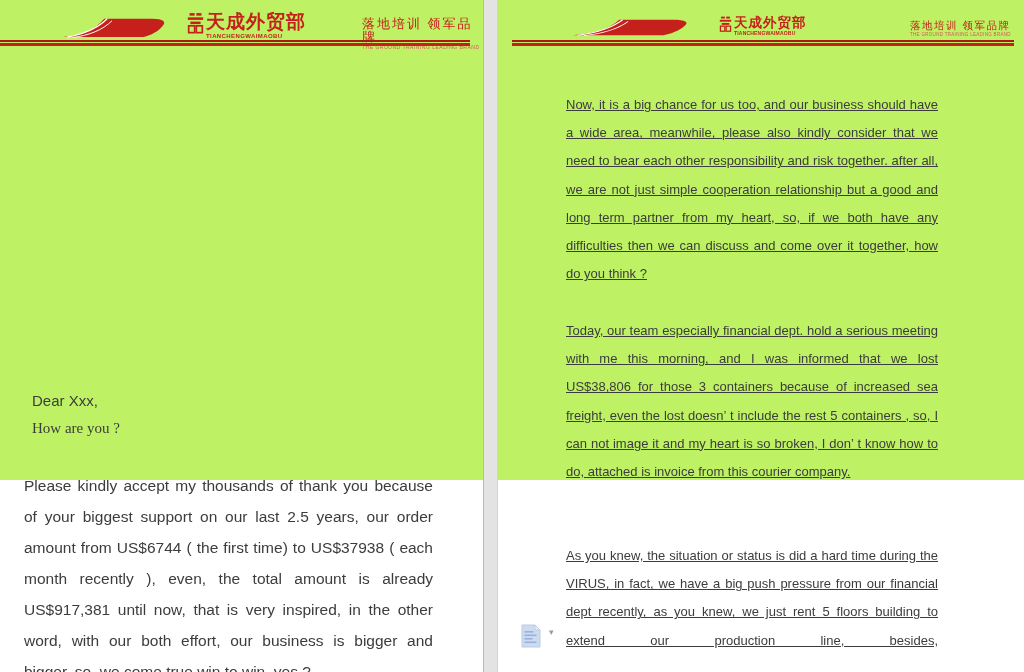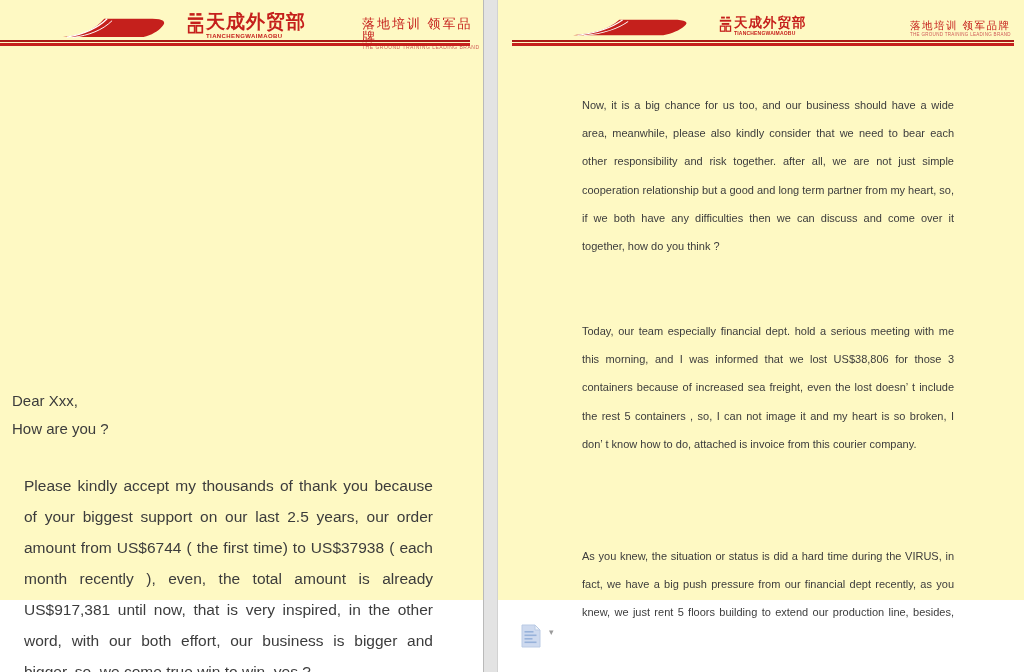--- a/index.html
+++ b/index.html
@@ -1,21 +1,21 @@
 <!DOCTYPE html>
 <html><head>
 <meta charset="utf-8">
 <style>
   * { margin:0; padding:0; box-sizing:border-box; }
   html,body { width:1024px; height:672px; overflow:hidden; background:#ffffff;
               font-family:"Liberation Sans", sans-serif; }
   .canvas { position:relative; width:1024px; height:672px; background:#ffffff; }
 
   
-  .page { position:absolute; top:0; height:600px; background:#fef9c3; }
+  .page { position:absolute; top:0; height:480px; background:#bef264; }
   .page-l { left:0;   width:483px; }
   .page-r { left:498px; width:526px; }
   .gap   { position:absolute; top:0; left:483px; width:15px; height:672px;
            background:#e3e3e3; border-left:1px solid #b9b9b9; border-right:1px solid #d2d2d2; }
 
   
   .hdr { position:absolute; top:0; left:0; right:0; height:48px; }
   .swoosh { position:absolute; }
   .hdr-l .swoosh { left:62px;  top:13px; width:108px; height:25px; }
   .hdr-r .swoosh { left:74px;  top:15px; width:121px; height:21px; }
@@ -52,30 +52,30 @@
 
   
   .title { position:absolute; left:24px; top:66px; width:414px; line-height:34px; }
   .t-main { color:#ee2a1b; font-weight:bold; font-size:23px; }
   .t-sub  { color:#ee2a1b; font-weight:bold; font-size:16px; margin-left:15px; }
 
   .cn { position:absolute; left:24px; top:161px; width:410px;
         font-size:16px; line-height:25.6px; color:#363636;
         text-align:justify; }
 
-  .line { position:absolute; left:12px; font-size:15px; color:#3c3c3c; }
+  .line { position:absolute; left:32px; font-size:15px; color:#3c3c3c; }
   .dear { top:392px; }
-  .how  { top:420px; }
+  .how  { top:420px;font-family:Liberation Serif, serif; }
 
   .en { color:#3c3c3c; text-align:justify; }
   .enl { position:absolute; left:24px; top:470px; width:409px;
          font-size:15.5px; line-height:31px; }
 
   
-  .rp { position:absolute; left:84px; width:372px; font-size:11px; line-height:28.2px; }
+  .rp { position:absolute; left:68px; width:372px; font-size:13px; line-height:28.2px;text-decoration:underline; }
   .r1p { top:91px; }
   .r2p { top:317px; }
   .r3p { top:542px; text-align-last:justify; }
 
   
   .float-tool { position:absolute; left:520px; top:624px; width:42px; height:26px; z-index:5; cursor:pointer; }
   .float-tool svg { position:absolute; left:0; top:0; opacity:.8; }
   .caret { position:absolute; left:29px; top:4px; font-size:9px; color:#9b9b9b; line-height:1; }
 </style>
 </head>

